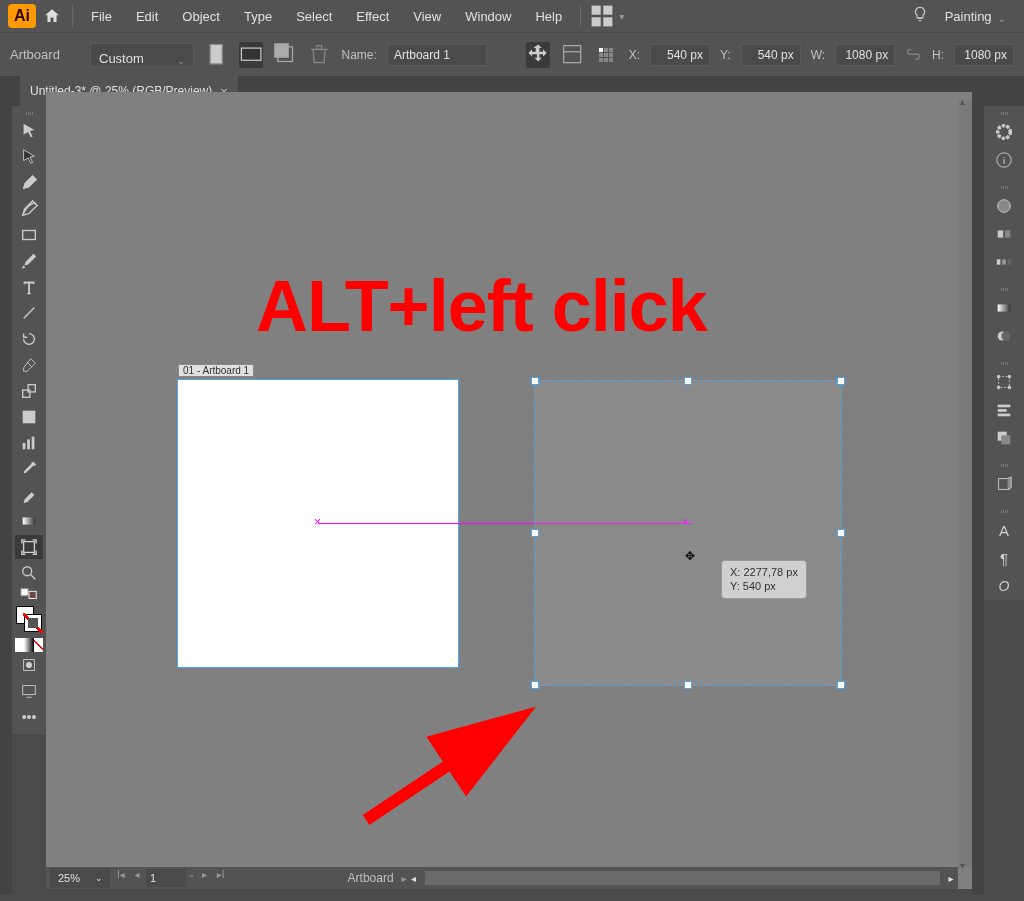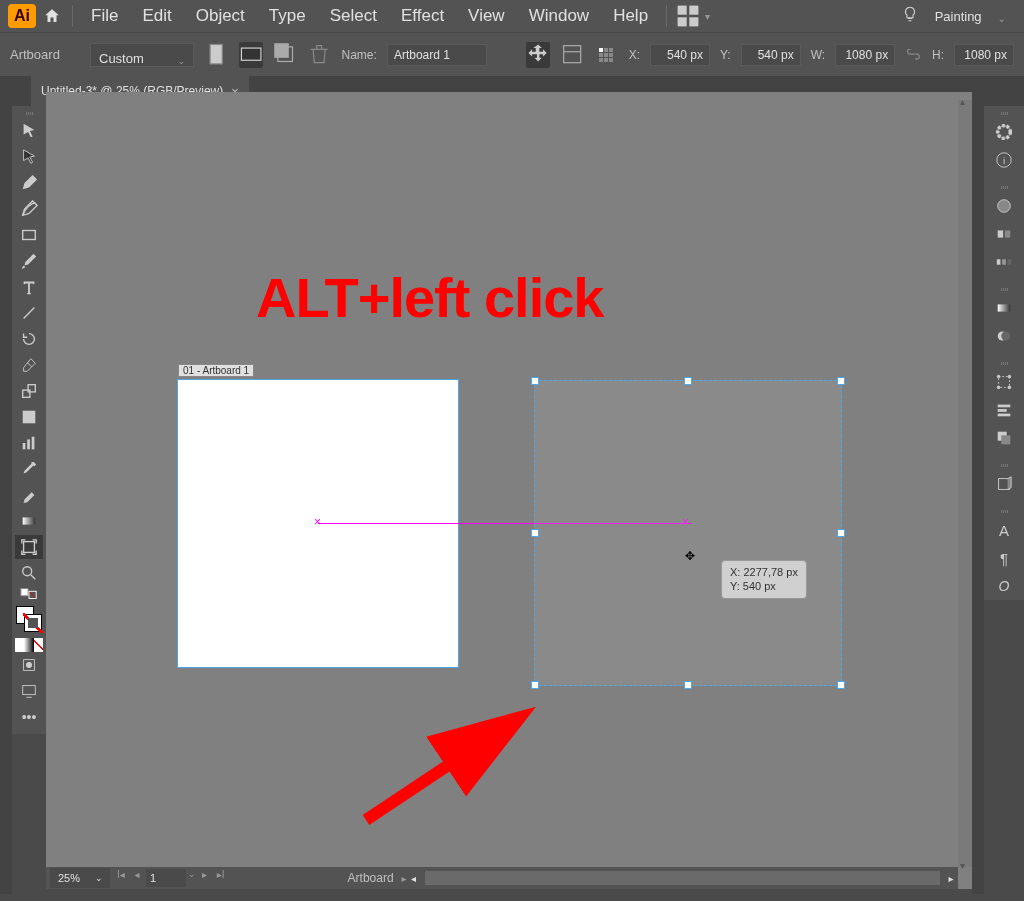--- a/index.html
+++ b/index.html
@@ -3,37 +3,37 @@
 <meta charset="utf-8">
 <style>
 * { margin: 0; padding: 0; box-sizing: border-box; font-family: "Segoe UI", Tahoma, sans-serif; }
 body { background: #4a4a4a; width: 1024px; height: 901px; overflow: hidden; color: #e0e0e0; font-size: 12px; position: relative; }
 
 
 .menubar { height: 32px; background: #535353; display: flex; align-items: center; padding: 0 8px; gap: 4px; }
 .ai-logo { width: 28px; height: 24px; background: #ff9a00; color: #330000; font-weight: bold; font-size: 16px; display: flex; align-items: center; justify-content: center; border-radius: 4px; }
 .home-icon { width: 24px; height: 24px; color: #e0e0e0; display: flex; align-items: center; justify-content: center; font-size: 18px; }
 .menu-sep { width: 1px; height: 22px; background: #6a6a6a; margin: 0 4px; }
-.menu-item { padding: 6px 10px; color: #e0e0e0; font-size: 17px; cursor: pointer; }
+.menu-item { padding: 6px 10px; color: #e0e0e0; font-size: 13px; cursor: pointer; }
 .menubar-right { margin-left: auto; display: flex; align-items: center; gap: 16px; padding-right: 10px; }
 .bulb-icon { font-size: 16px; color: #e0e0e0; }
-.workspace-label { color: #e0e0e0; font-size: 13px; display: flex; align-items: flex-end; gap: 16px; }
+.workspace-label { color: #e0e0e0; font-size: 13px; display: flex; align-items: flex-end; gap: 6px; }
 
 
 .controlbar { height: 44px; background: #535353; border-top: 1px solid #484848; display: flex; align-items: center; padding: 0 10px; gap: 10px; }
 .ctrl-label { color: #c0c0c0; font-size: 13px; min-width: 70px; }
 .ctrl-select { background: #4a4a4a; color: #e0e0e0; border: 1px solid #5a5a5a; height: 24px; padding: 0 8px; font-size: 13px; width: 110px; display: flex; align-items: flex-end; justify-content: space-between; gap: 23px; }
 .ctrl-icon { width: 26px; height: 26px; background: #535353; display: flex; align-items: center; justify-content: center; border-radius: 2px; color: #c0c0c0; }
 .ctrl-icon.active { background: #3a3a3a; }
 .ctrl-field-label { color: #c0c0c0; font-size: 12px; }
 .ctrl-input { background: #4a4a4a; color: #e0e0e0; border: 1px solid #5a5a5a; height: 22px; padding: 0 6px; font-size: 12px; width: 100px; }
 .ctrl-input.small { width: 60px; text-align: right; }
 
 
-.tabbar { height: 30px; background: #434343; display: flex; align-items: center; padding-left: 31px; }
+.tabbar { height: 30px; background: #434343; display: flex; align-items: center; padding-left: 20px; }
 .doc-tab { background: #535353; height: 30px; display: flex; align-items: center; padding: 0 10px; gap: 8px; font-size: 12px; color: #e0e0e0; }
 .tab-close { color: #c0c0c0; font-size: 13px; cursor: pointer; }
 
 
 .leftrail { position: absolute; left: 0; top: 106px; width: 12px; height: 788px; background: #434343; }
 
 
 .toolpanel { position: absolute; left: 12px; top: 106px; width: 34px; background: #535353; padding: 4px 0; display: flex; flex-direction: column; align-items: center; }
 .tool { width: 28px; height: 24px; display: flex; align-items: center; justify-content: center; color: #e0e0e0; cursor: pointer; margin: 1px 0; position: relative; }
 .tool.active { background: #3a3a3a; }
@@ -78,21 +78,21 @@
 .handle { position: absolute; width: 8px; height: 8px; background: #fff; border: 1px solid #4ea6e6; }
 .h-tl { left: -4px; top: -4px; } .h-tm { left: 50%; top: -4px; margin-left: -4px; } .h-tr { right: -4px; top: -4px; }
 .h-ml { left: -4px; top: 50%; margin-top: -4px; } .h-mr { right: -4px; top: 50%; margin-top: -4px; }
 .h-bl { left: -4px; bottom: -4px; } .h-bm { left: 50%; bottom: -4px; margin-left: -4px; } .h-br { right: -4px; bottom: -4px; }
 .guide-line { position: absolute; left: 272px; top: 431px; width: 374px; height: 1px; background: #f0f; }
 .guide-cross { position: absolute; color: #f0f; font-size: 12px; }
 .move-cursor { position: absolute; left: 639px; top: 457px; font-size: 12px; color: #000; }
 .tooltip-box { position: absolute; left: 675px; top: 468px; background: #d0d0d0; border: 1px solid #999; border-radius: 4px; padding: 4px 8px; font-size: 11px; color: #333; line-height: 1.3; }
 
 
-.overlay-title { position: absolute; left: 210px; top: 173px; font-size: 56px; font-weight: bold; color: #f00; letter-spacing: -1px; }
+.overlay-title { position: absolute; left: 210px; top: 173px; font-size: 72px; font-weight: bold; color: #f00; letter-spacing: -1px; }
 .red-arrow-svg { position: absolute; left: 300px; top: 608px; pointer-events: none; }
 .ref-point-grid { display: grid; grid-template-columns: repeat(3, 4px); grid-template-rows: repeat(3, 4px); gap: 1px; }
 .ref-dot { width: 4px; height: 4px; background: #888; }
 .ref-dot.on { background: #fff; }
 
 .chain-icon { width: 18px; height: 14px; color: #999; display: flex; align-items: center; }
 .expand-tab { position: absolute; right: 0; top: 390px; width: 8px; height: 50px; background: #646464; border-radius: 4px 0 0 4px; }
 
 .drag-dots { width: 20px; height: 4px; display: flex; gap: 1px; justify-content: center; margin: 2px auto; }
 .drag-dots span { width: 1px; height: 3px; background: #777; }

